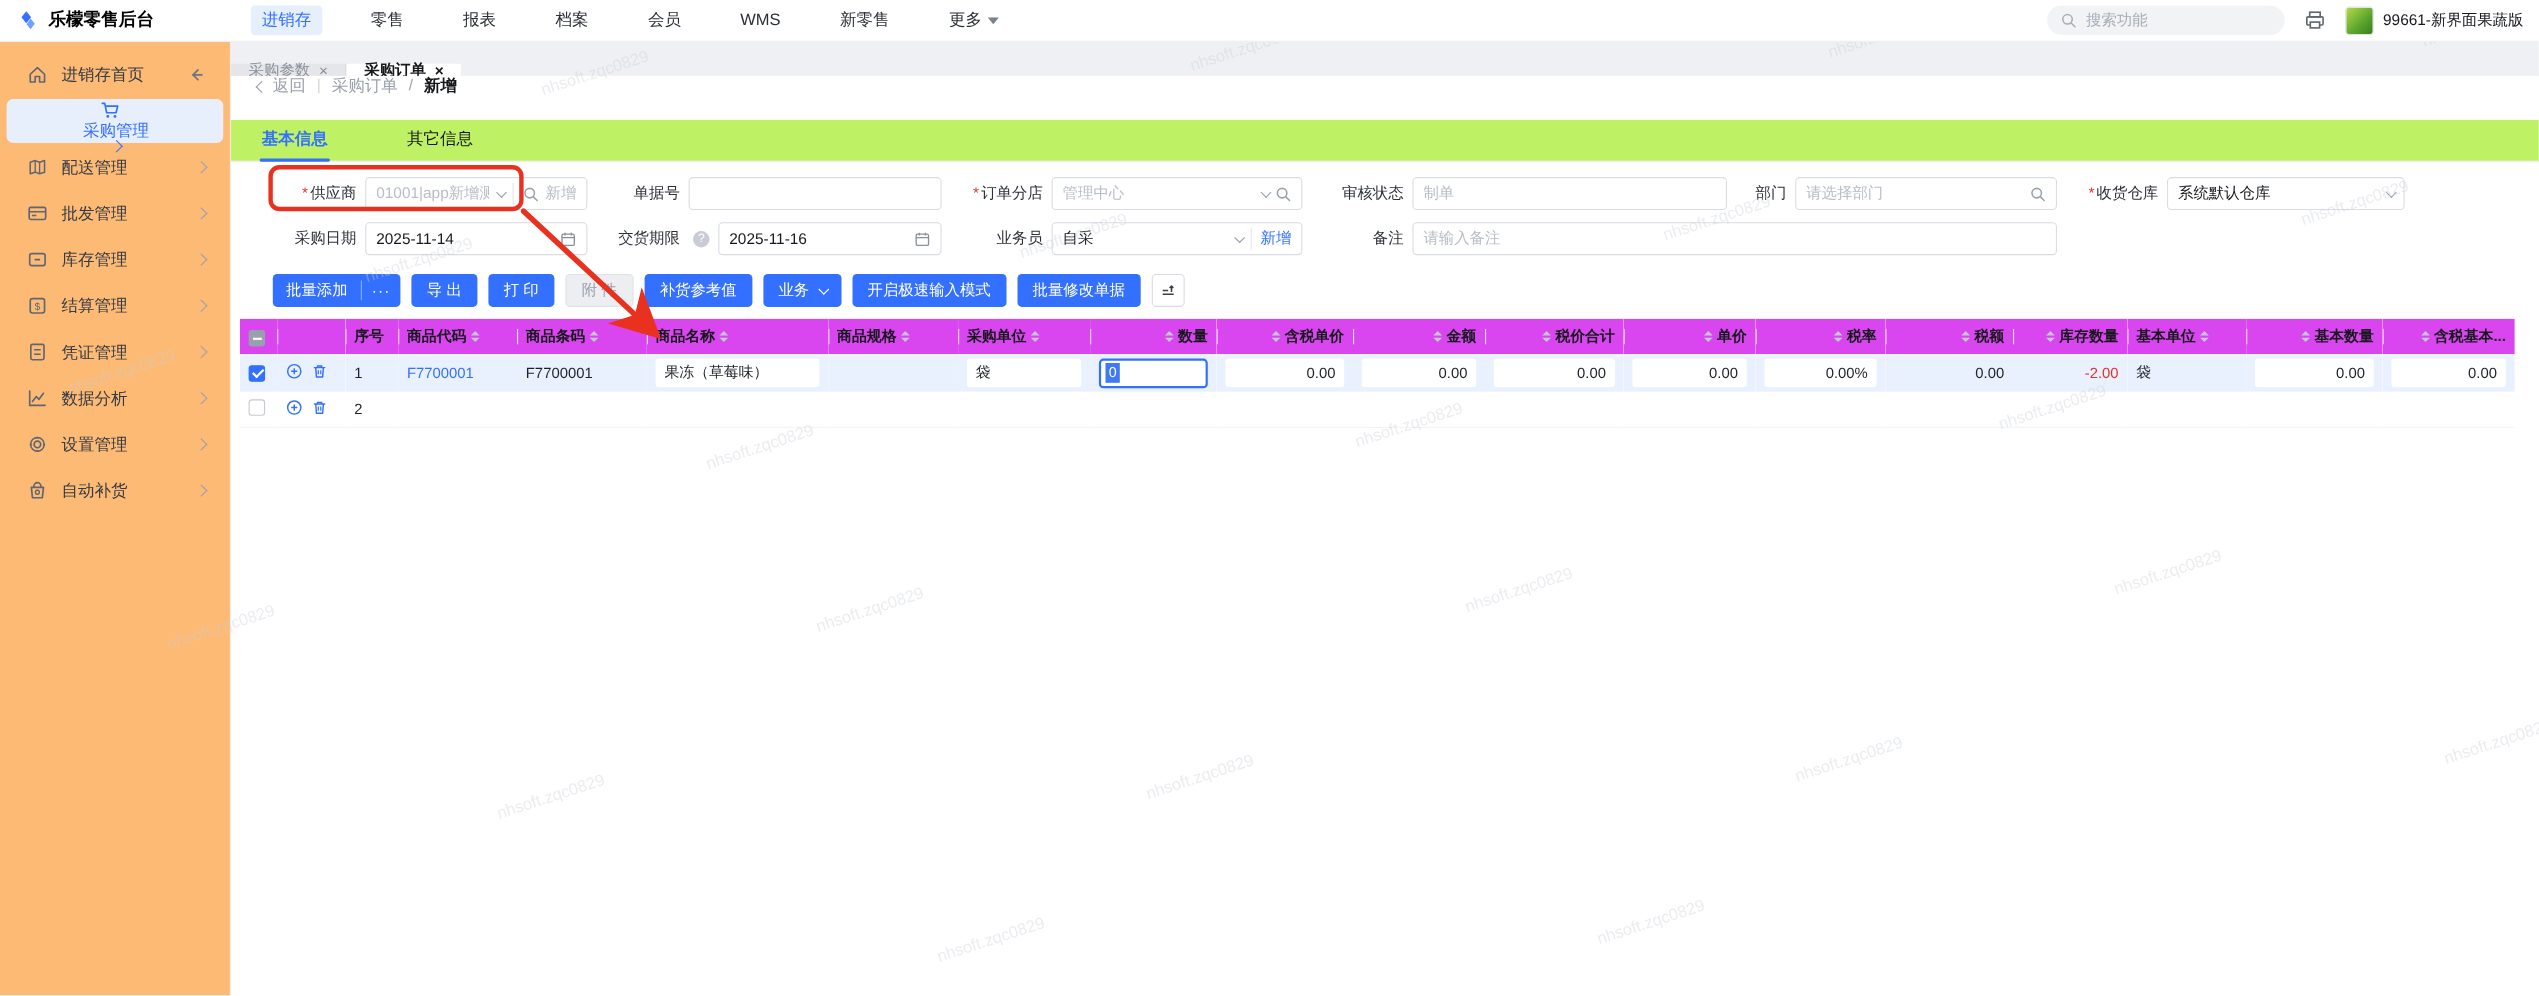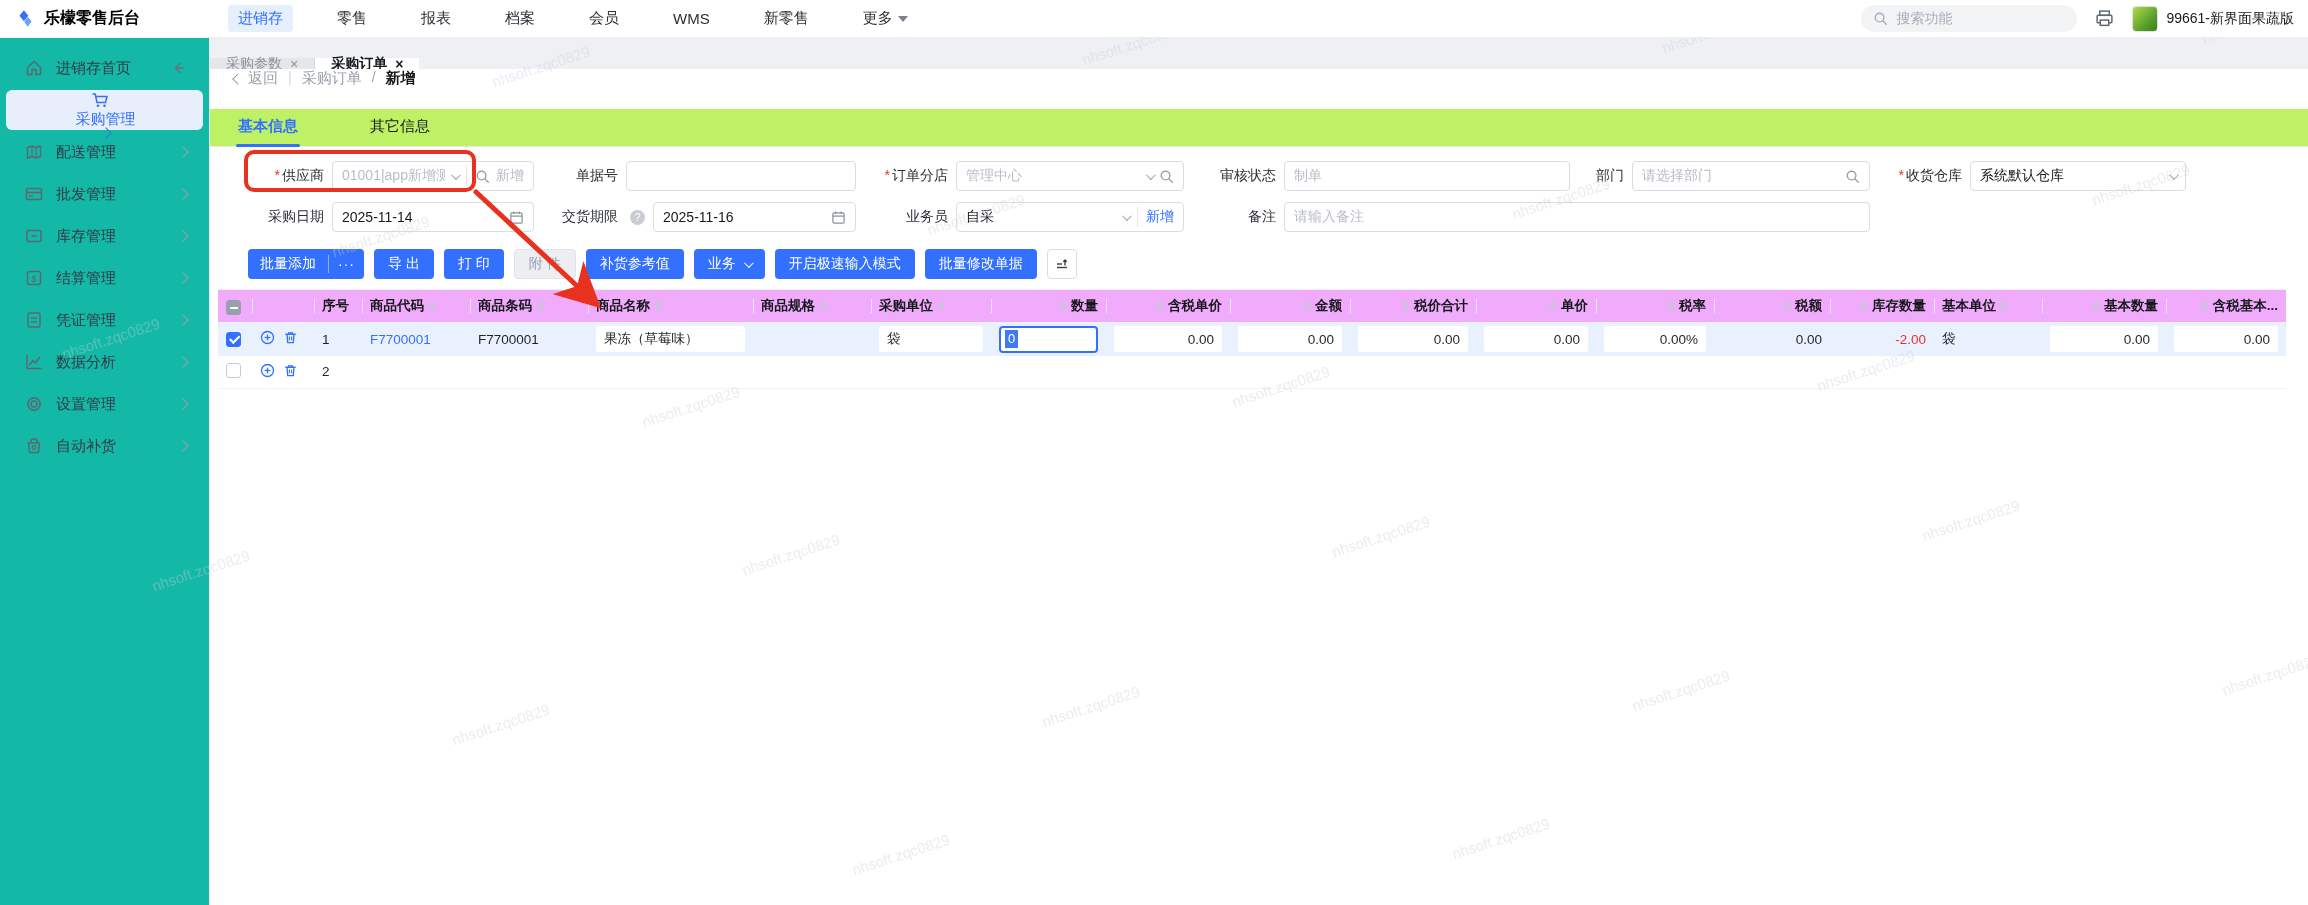--- a/index.html
+++ b/index.html
@@ -20,21 +20,21 @@
   .searchbox { display:flex; align-items:center; gap:8px; background:#f2f3f5; border-radius:15px;
     height:27px; width:216px; padding:0 12px; color:#a7adb8; }
   .printer { color:#5f6672; display:flex; }
   .userchip { display:flex; align-items:center; gap:8px; }
   .avatar { width:26px; height:26px; border-radius:4px;
     background:linear-gradient(135deg,#b6d94c,#5aa42c 60%,#3c7d1d); border:1px solid #dfe2e6; }
   .username { font-size:14px; color:#16181c; white-space:nowrap; }
 
   
   .shell { display:flex; height:867px; }
-  .sidebar { width:210px; background:#14b8a6; border-right:1px solid #ededf0; padding-top:10px; flex:none; }
+  .sidebar { width:210px; background:#fdba74; border-right:1px solid #ededf0; padding-top:10px; flex:none; }
   .s-item { display:flex; align-items:center; height:40px; padding:0 16px 0 18px; color:#333a45;
     font-size:15px; cursor:pointer; border-radius:6px; margin:0 6px 2px 6px; }
   .s-item .s-ico { width:20px; height:20px; margin-right:12px; color:#5f6672; flex:none; display:flex; align-items:center; justify-content:center; }
   .s-item .s-label { flex:1; }
   .s-item.active { background:#e7eefc; color:#3370ff;flex-direction:column; }
   .s-item.active .s-ico { color:#3370ff; }
   .chev-r { width:8px; height:8px; border-top:1.6px solid #9aa1ac; border-right:1.6px solid #9aa1ac; transform:rotate(45deg); flex:none; }
   .s-item.active .chev-r { border-color:#3370ff; }
   .collapse-ico { color:#6b7280; display:flex; }
 
@@ -95,21 +95,21 @@
   .btn.disabled { background:#eceef1; color:#9aa1ac; border:1px solid #e0e2e7; cursor:default; }
   .btn.caret { gap:8px; }
   .btn .wchev { width:7px; height:7px; border-right:1.6px solid #fff; border-bottom:1.6px solid #fff; transform:rotate(45deg) translateY(-2px); }
   .iconbtn { width:30px; height:30px; border:1px solid #d9dce1; border-radius:4px; background:#fff;
     display:inline-flex; align-items:center; justify-content:center; color:#3b3f46; cursor:pointer; }
 
   
   .gridwrap { margin-left:8px; overflow:hidden; }
   table { border-collapse:collapse; table-layout:fixed; }
   th, td { padding:0 8px; height:33px; font-size:13.5px; overflow:hidden; white-space:nowrap; }
-  thead th { background:#f0abfc; color:#16181c; font-weight:bold; text-align:left;
+  thead th { background:#d946ef; color:#16181c; font-weight:bold; text-align:left;
     border-top:1px solid #eef0f2; border-bottom:1px solid #eef0f2; position:relative; }
   thead th + th::before { content:""; position:absolute; left:0; top:9px; bottom:9px; width:1px; background:#e6e8ec; }
   th.num, td.num { text-align:right; }
   .hcell { display:flex; align-items:center; gap:4px; }
   .hcell.right { justify-content:flex-end; }
   .sort { display:inline-flex; flex-direction:column; gap:2px; flex:none; }
   .sort i { display:block; width:0; height:0; border-left:4px solid transparent; border-right:4px solid transparent; }
   .sort .u { border-bottom:4.5px solid #c3c7cf; }
   .sort .d { border-top:4.5px solid #c3c7cf; }
   tr.sel td { background:#e8f1fd; }

